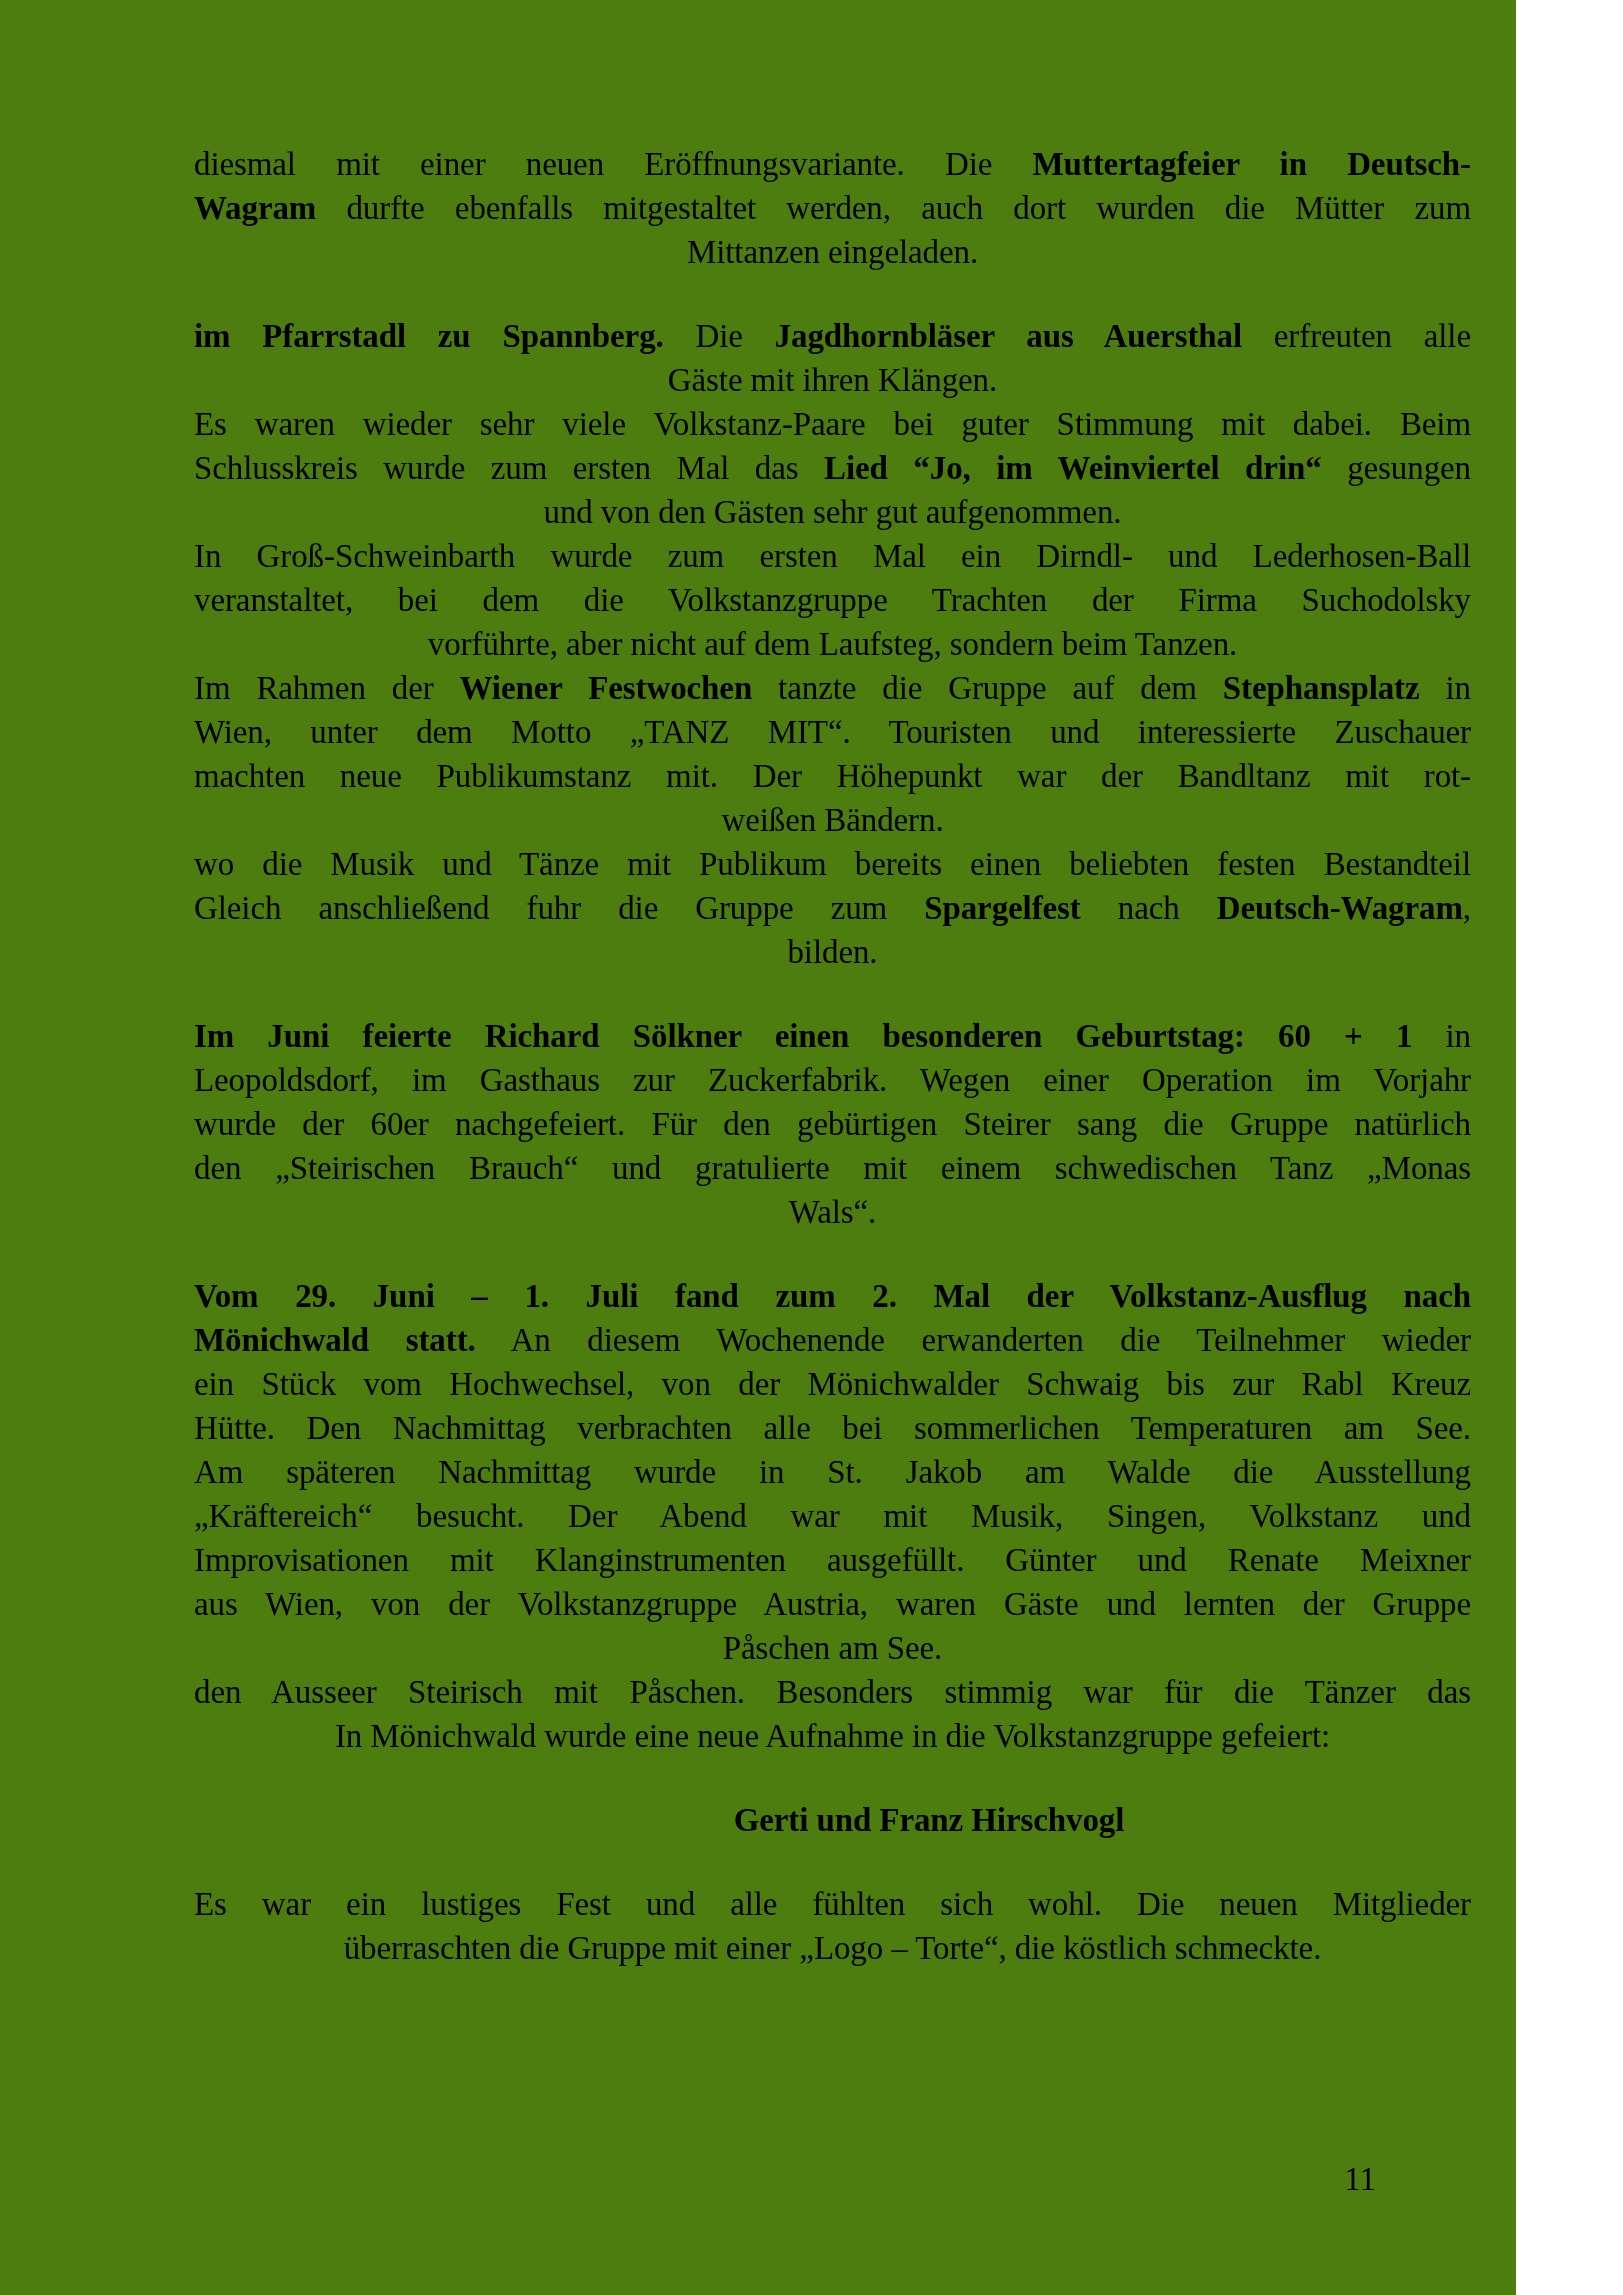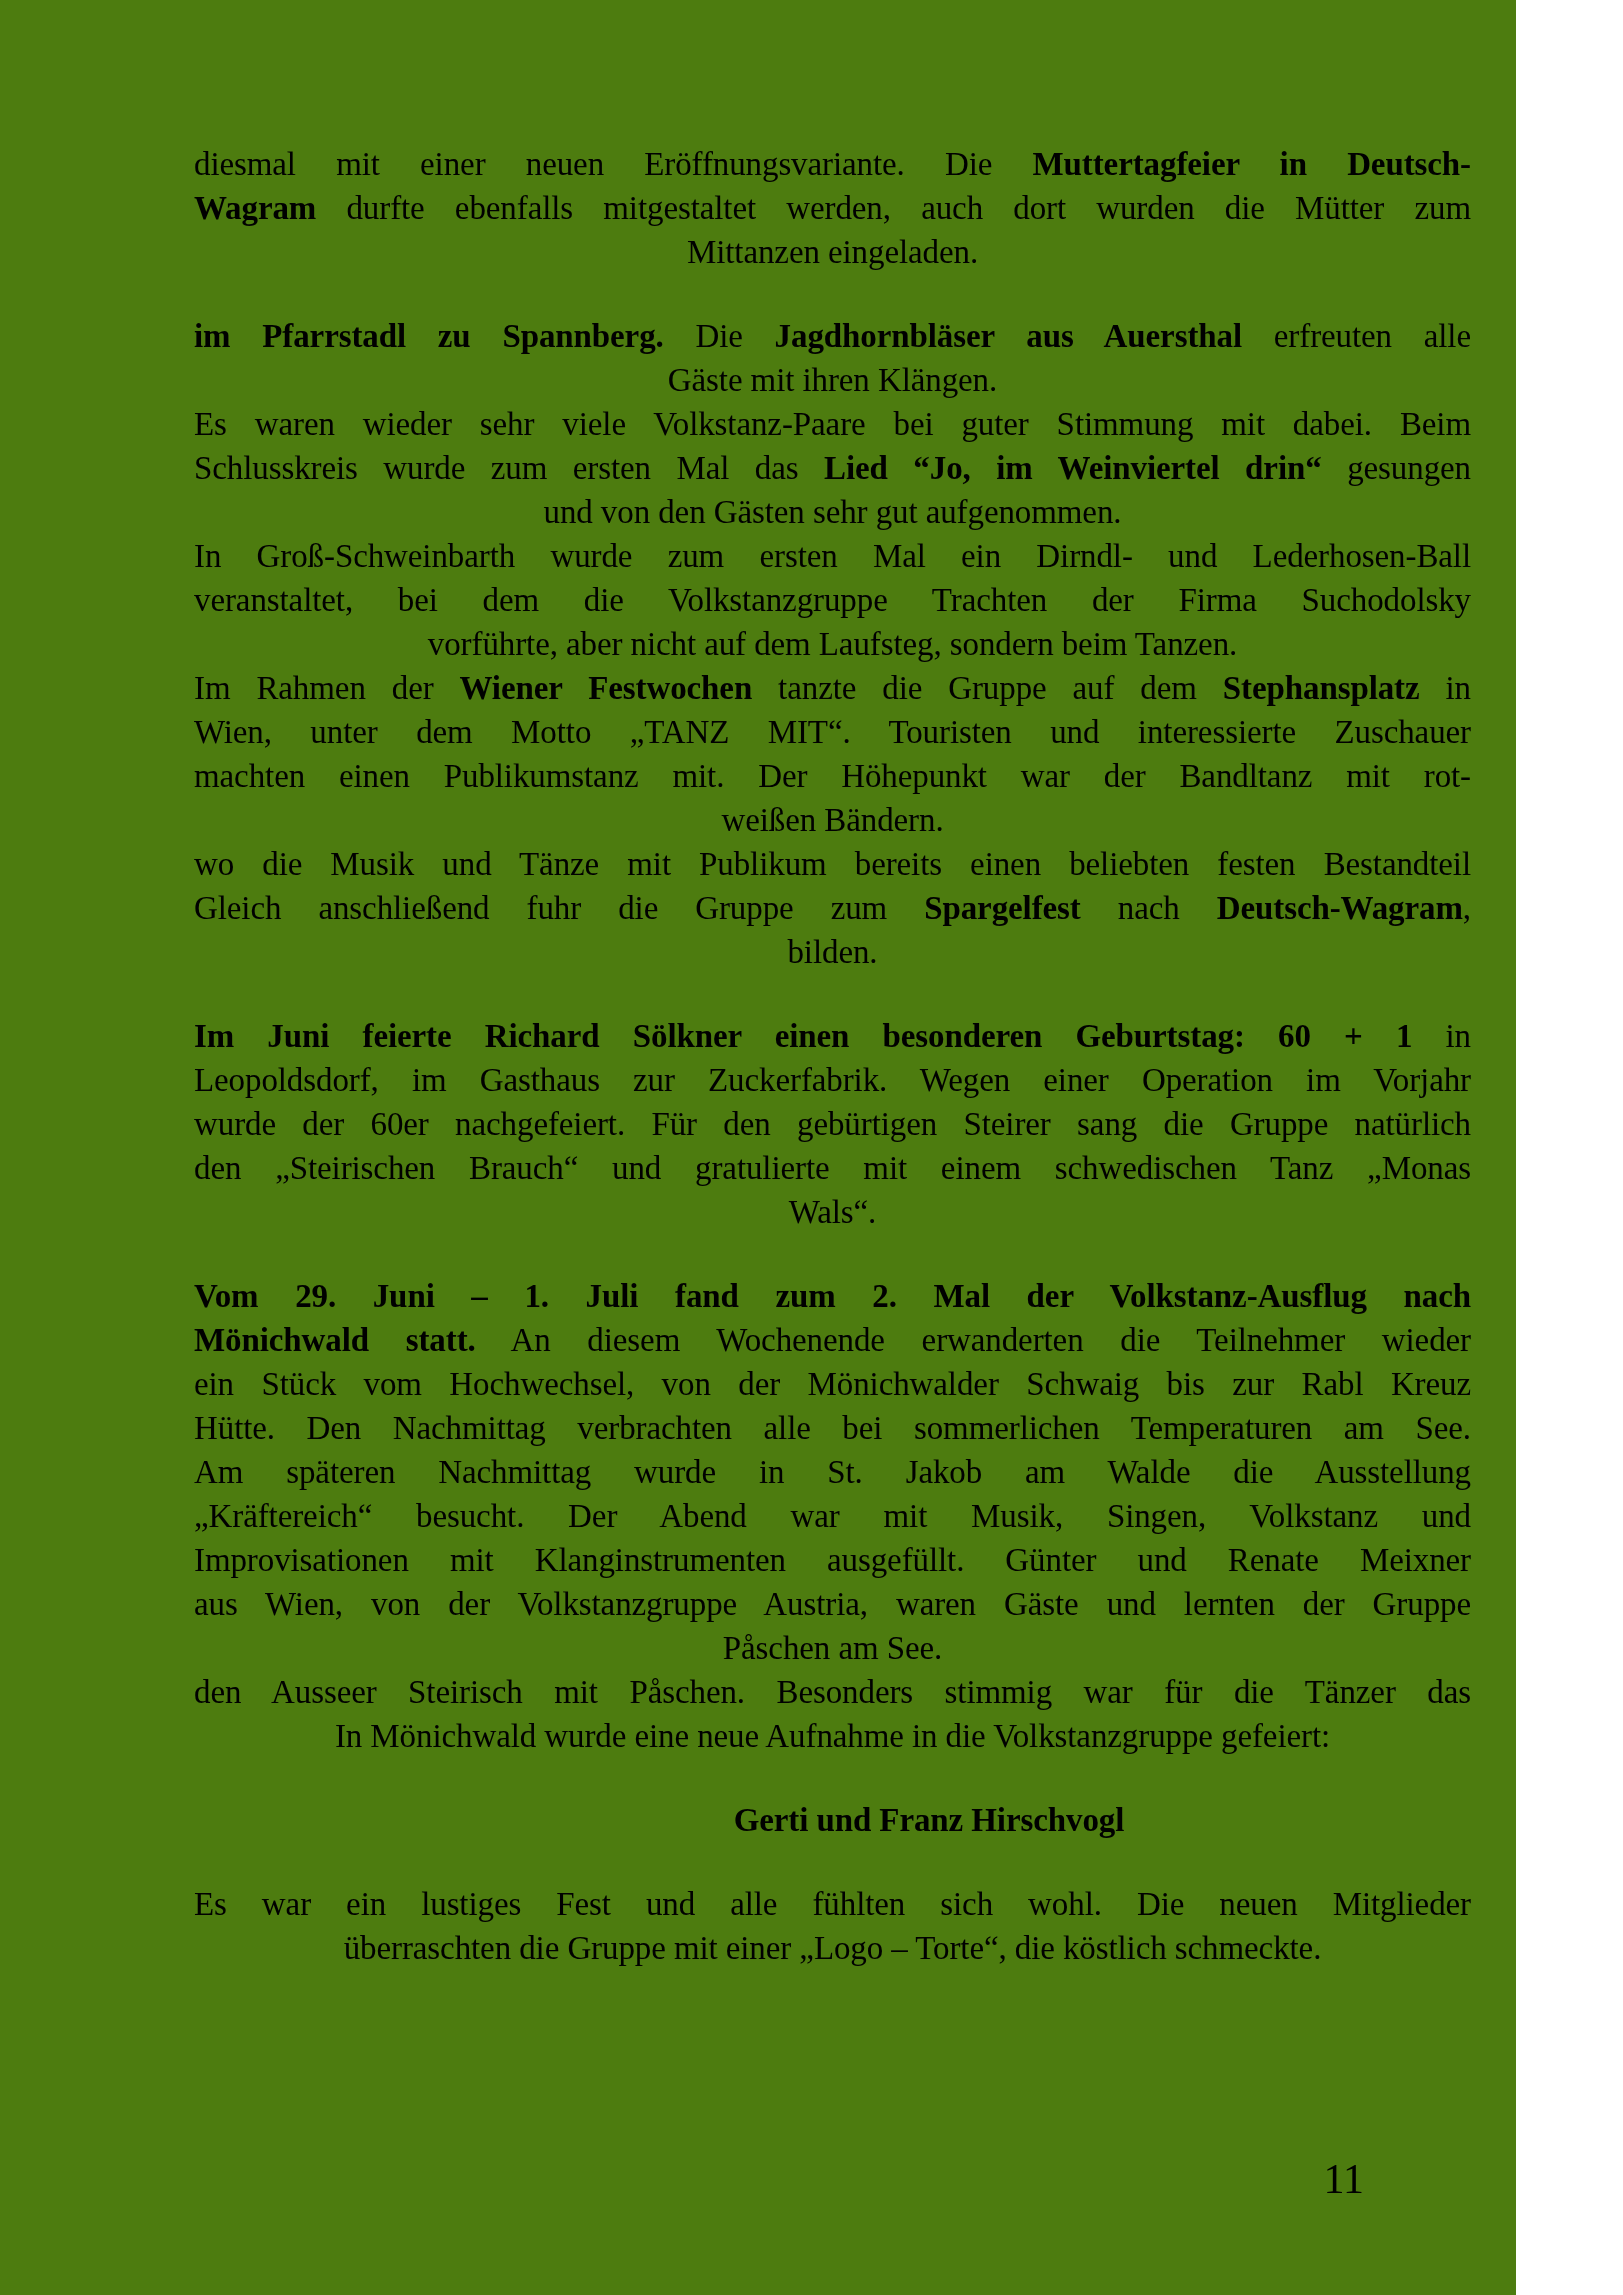--- a/index.html
+++ b/index.html
@@ -23,22 +23,22 @@
   }
   .para { margin: 0; }
   .line { text-align: center; }
   .line.just { text-align: justify; text-align-last: justify; }
   .line.indent { padding-left: 193px; }
   .bold { font-weight: bold; }
   .gap { height: 40px; }
   .page-number {
     position: absolute;
     top: 2157px;
-    right: 152px;
-    font-size: 42px;
+    right: 140px;
+    font-size: 33px;
     line-height: 44px;
   }
 </style>
 </head>
 <body>
 
 <div class="page">
   <div class="text-block">
       <div class="para">
         <div class="line just"><span>diesmal mit einer neuen Eröffnungsvariante. Die </span><span class="bold">Muttertagfeier in Deutsch-</span></div>
@@ -56,21 +56,21 @@
         <div class="line"><span>und von den Gästen sehr gut aufgenommen.</span></div>
       </div>
       <div class="para">
         <div class="line just"><span>In Groß-Schweinbarth wurde zum ersten Mal ein Dirndl- und Lederhosen-Ball</span></div>
         <div class="line just"><span>veranstaltet, bei dem die Volkstanzgruppe Trachten der Firma Suchodolsky</span></div>
         <div class="line"><span>vorführte, aber nicht auf dem Laufsteg, sondern beim Tanzen.</span></div>
       </div>
       <div class="para">
         <div class="line just"><span>Im Rahmen der </span><span class="bold">Wiener Festwochen</span><span> tanzte die Gruppe auf dem </span><span class="bold">Stephansplatz</span><span> in</span></div>
         <div class="line just"><span>Wien, unter dem Motto „TANZ MIT“. Touristen und interessierte Zuschauer</span></div>
-        <div class="line just"><span>machten einen Publikumstanz mit. Der Höhepunkt war der Bandltanz mit rot-</span></div>
+        <div class="line just"><span>machten neue Publikumstanz mit. Der Höhepunkt war der Bandltanz mit rot-</span></div>
         <div class="line"><span>weißen Bändern.</span></div>
       </div>
       <div class="para">
         <div class="line just"><span>wo die Musik und Tänze mit Publikum bereits einen beliebten festen Bestandteil</span></div>
         <div class="line just"><span>Gleich anschließend fuhr die Gruppe zum </span><span class="bold">Spargelfest</span><span> nach </span><span class="bold">Deutsch-Wagram</span><span>,</span></div>
         <div class="line"><span>bilden.</span></div>
       </div>
       <div class="gap"></div>
       <div class="para">
         <div class="line just"><span class="bold">Im Juni feierte Richard Sölkner einen besonderen Geburtstag: 60 + 1</span><span> in</span></div>

